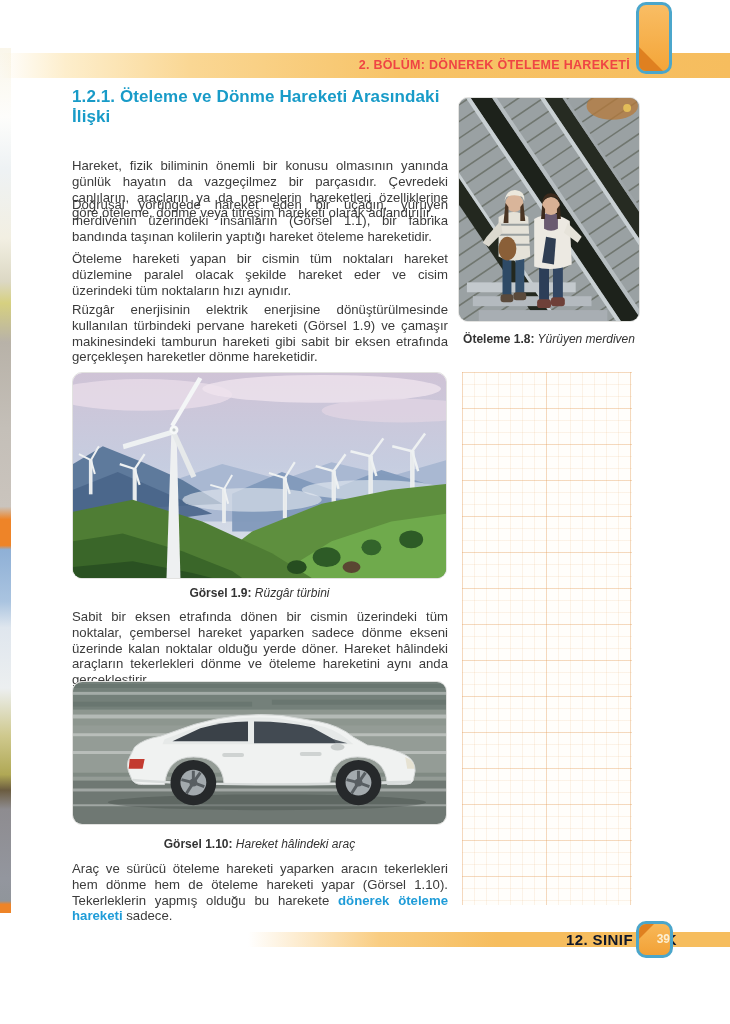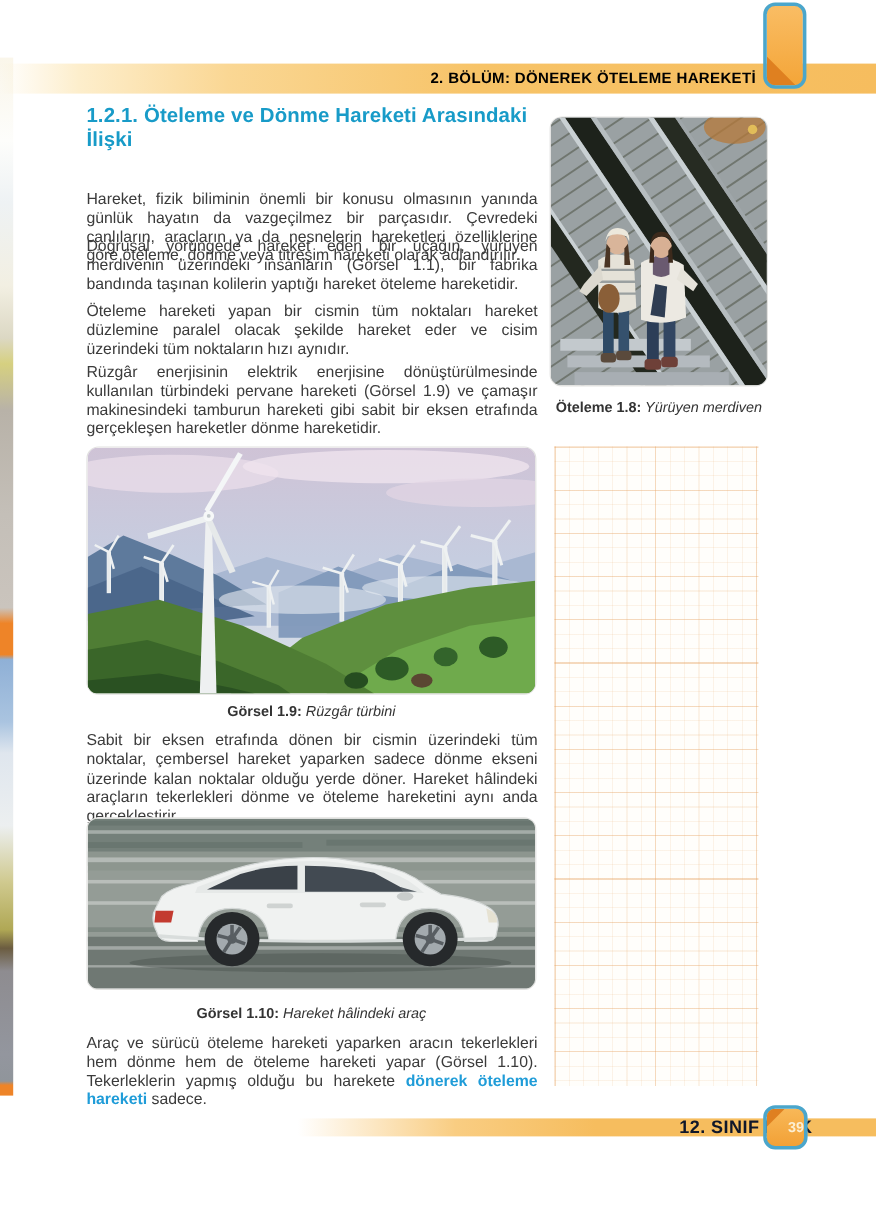--- a/index.html
+++ b/index.html
@@ -27,21 +27,21 @@
 
   
   .header-bar{
     position:absolute; left:0; top:53px; width:730px; height:25px;
     background:linear-gradient(to right, rgba(255,255,255,0) 0%, #fdeecc 9%,
       #fad794 26%, #f7c367 55%, #f6bd5e 100%);
   }
   .header-label{
     position:absolute; left:0; top:53px; width:630px; height:25px;
     line-height:25px; text-align:right;
-    font-size:12.5px; font-weight:bold; letter-spacing:.3px; color:#000000;
+    font-size:12.5px; font-weight:bold; letter-spacing:.3px; color:#ef4444;
   }
   .bookmark{
     position:absolute; left:636px; top:2px; width:36px; height:72px;
     border:3px solid #4ba6cb; border-radius:10px;
     background:linear-gradient(to bottom,#f9bd64,#f4a538);
     overflow:hidden;
   }
   .bookmark .fold{
     position:absolute; left:0; bottom:0; width:24px; height:24px;
     background:#df8020;

